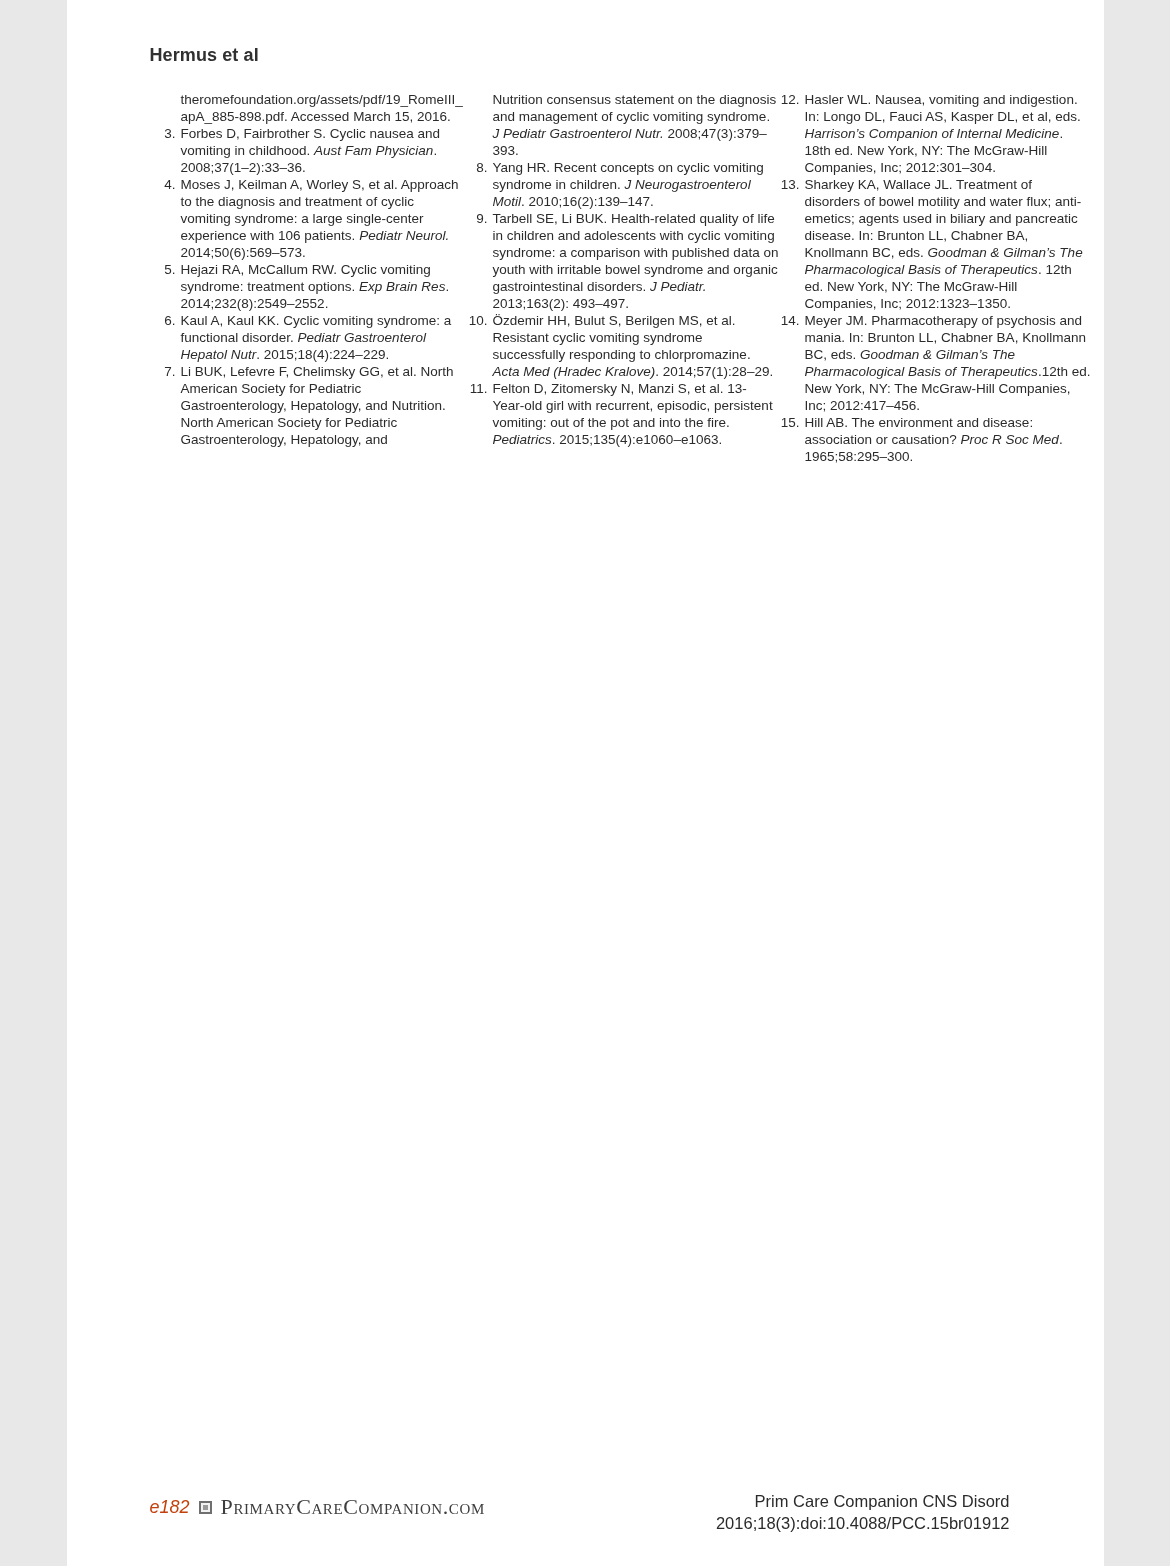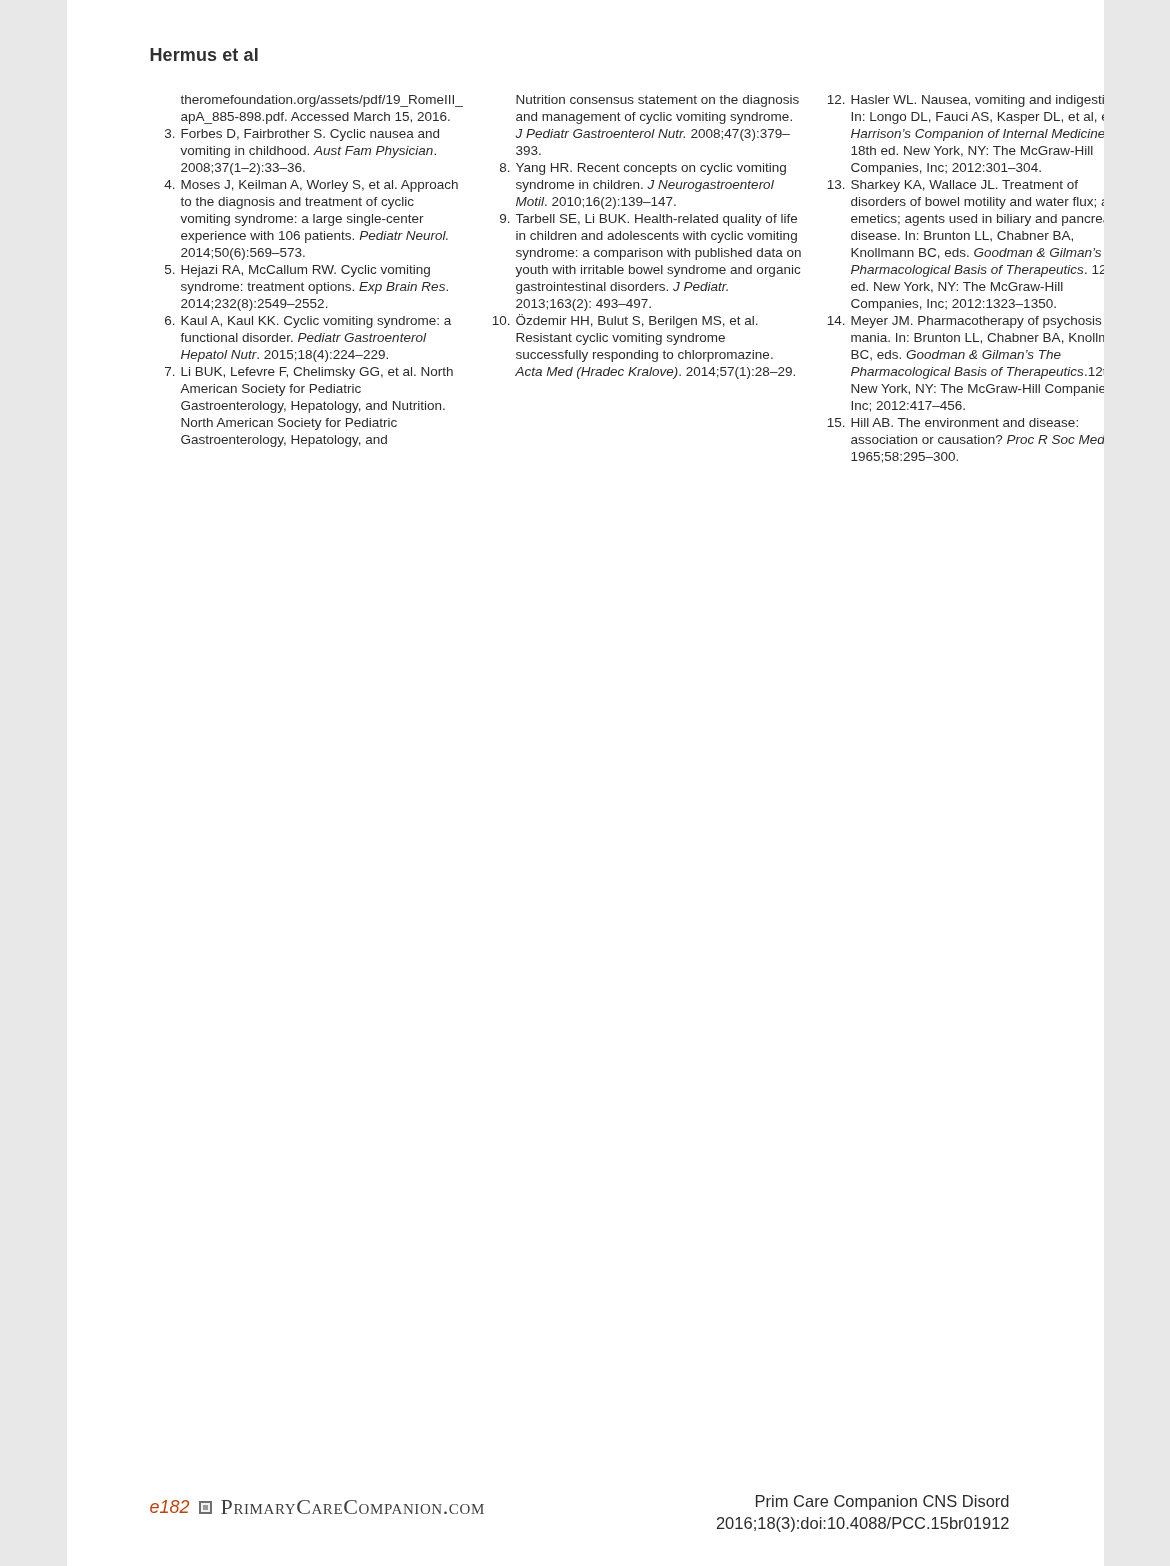--- a/index.html
+++ b/index.html
@@ -23,21 +23,20 @@
     font-weight: 600;
     color: #303030;
     letter-spacing: 0.1px;
   }
   .columns {
     position: absolute;
     left: 88px;
     top: 91px;
     width: 1000px;
     display: flex;
-    gap: 23px;
     align-items: flex-start;
   }
   .column {
     width: 312px;
     flex: 0 0 312px;
     font-size: 13.5px;
     line-height: 17px;
     color: #2b2b2b;
   }
   .ref {
@@ -147,20 +146,24 @@
           <span class="ref-text"><span>Yang HR. Recent concepts on cyclic vomiting syndrome in children. </span><i>J Neurogastroenterol Motil</i><span>. 2010;16(2):139–147.</span></span>
         </div>
         <div class="ref">
           <span class="ref-num">9.</span>
           <span class="ref-text"><span>Tarbell SE, Li BUK. Health-related quality of life in children and adolescents with cyclic vomiting syndrome: a comparison with published data on youth with irritable bowel syndrome and organic gastrointestinal disorders. </span><i>J Pediatr.</i><span> 2013;163(2): 493–497.</span></span>
         </div>
         <div class="ref">
           <span class="ref-num">10.</span>
           <span class="ref-text"><span>Özdemir HH, Bulut S, Berilgen MS, et al. Resistant cyclic vomiting syndrome successfully responding to chlorpromazine. </span><i>Acta Med (Hradec Kralove)</i><span>. 2014;57(1):28–29.</span></span>
         </div>
+        <div class="ref">
+          <span class="ref-num">11.</span>
+          <span class="ref-text"><span>Felton D, Zitomersky N, Manzi S, et al. 13-Year-old girl with recurrent, episodic, persistent vomiting: out of the pot and into the fire. </span><i>Pediatrics</i><span>. 2015;135(4):e1060–e1063.</span></span>
+        </div>
       </div>
     <div class="column">
         <div class="ref">
           <span class="ref-num">12.</span>
           <span class="ref-text"><span>Hasler WL. Nausea, vomiting and indigestion. In: Longo DL, Fauci AS, Kasper DL, et al, eds. </span><i>Harrison’s Companion of Internal Medicine</i><span>. 18th ed. New York, NY: The McGraw-Hill Companies, Inc; 2012:301–304.</span></span>
         </div>
         <div class="ref">
           <span class="ref-num">13.</span>
           <span class="ref-text"><span>Sharkey KA, Wallace JL. Treatment of disorders of bowel motility and water flux; anti-emetics; agents used in biliary and pancreatic disease. In: Brunton LL, Chabner BA, Knollmann BC, eds. </span><i>Goodman &amp; Gilman’s The Pharmacological Basis of Therapeutics</i><span>. 12th ed. New York, NY: The McGraw-Hill Companies, Inc; 2012:1323–1350.</span></span>
         </div>

